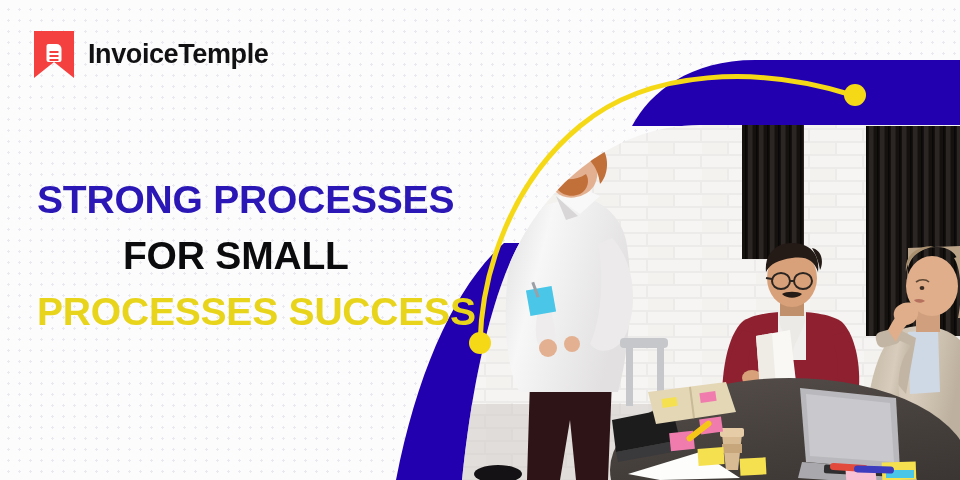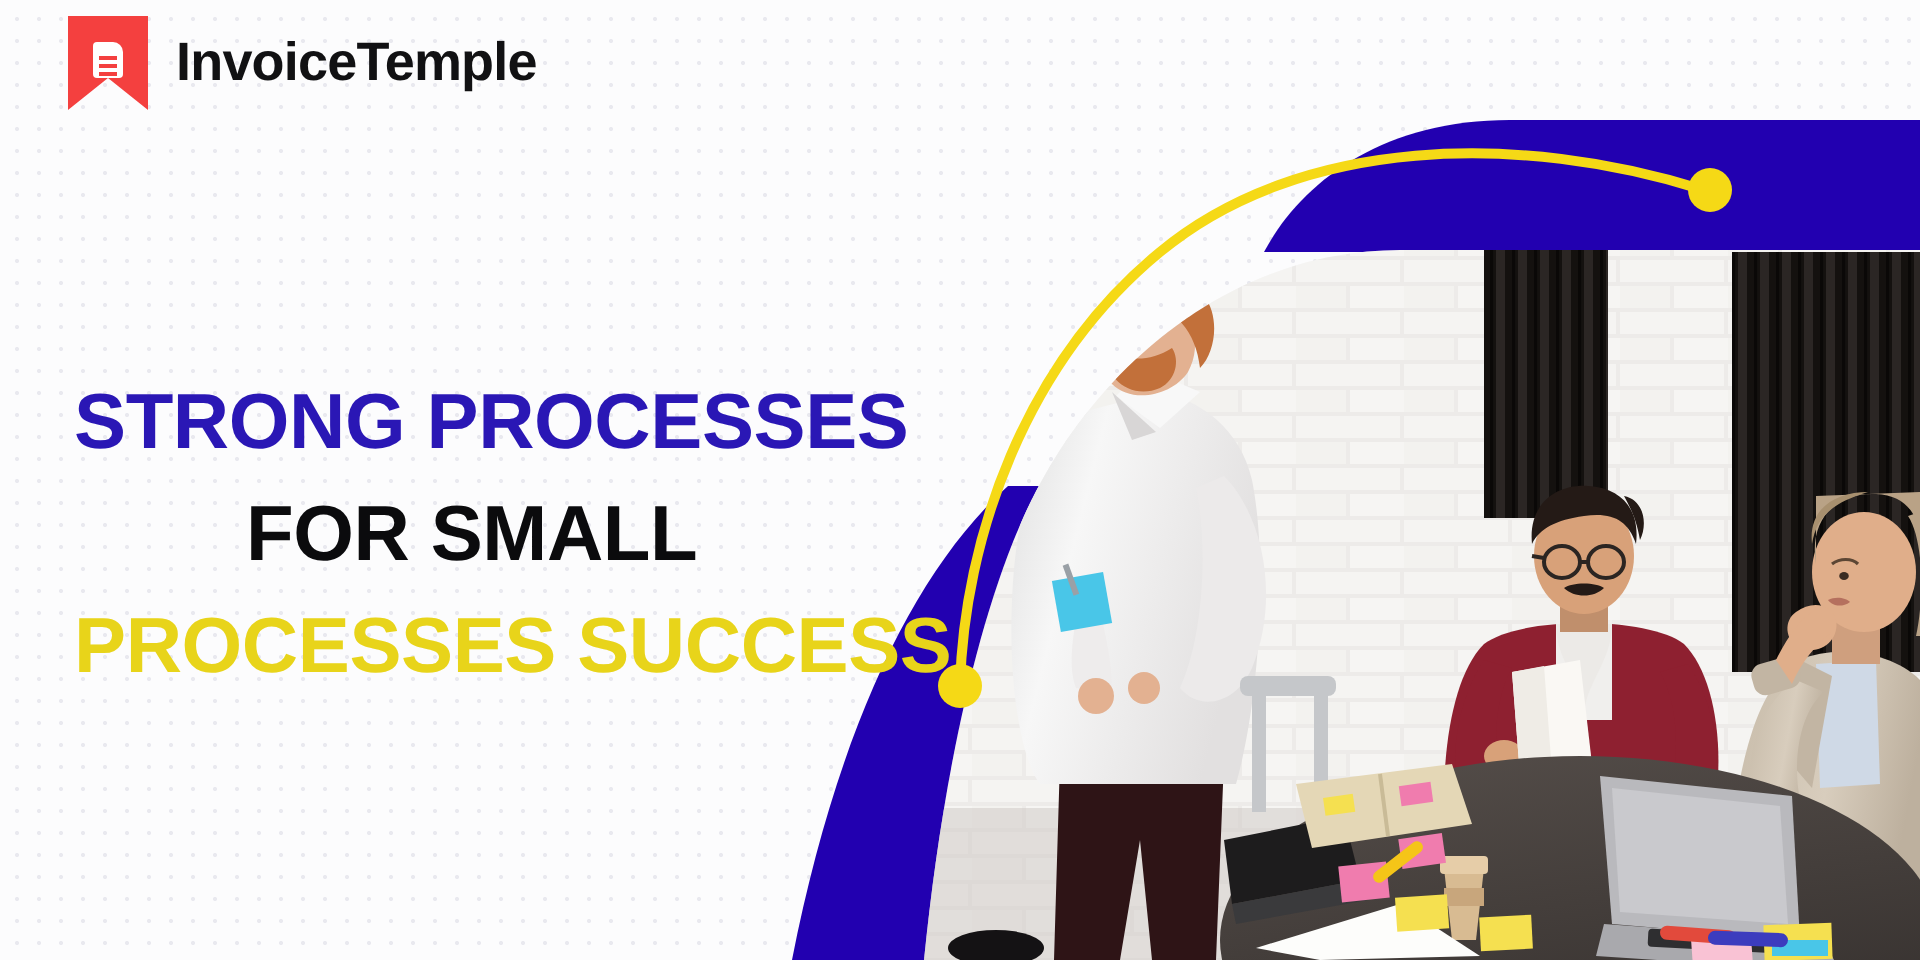--- a/index.html
+++ b/index.html
@@ -19,21 +19,21 @@
     background-color: #fcfcfd;
     background-image: radial-gradient(circle, #e9e9ef 1px, rgba(255,255,255,0) 1.1px);
     background-size: 11px 11px;
     background-position: 3px 4px;
   }
 
   
   #logo-group {
     position: absolute;
     left: 34px;
-    top: 8px;
+    top: 31px;
     display: flex;
     align-items: center;
     gap: 14px;
     z-index: 20;
   }
   #logo-mark {
     width: 40px;
     height: 47px;
     position: relative;
     flex: none;
@@ -71,21 +71,21 @@
     font-weight: 700;
     letter-spacing: -0.4px;
     color: #111113;
     white-space: nowrap;
   }
 
   
   #headline {
     position: absolute;
     left: 37px;
-    top: 184px;
+    top: 172px;
     z-index: 20;
   }
   #headline .hl {
     font-size: 39px;
     font-weight: 700;
     letter-spacing: -0.2px;
     line-height: 56px;
     white-space: nowrap;
     margin: 0;
   }

